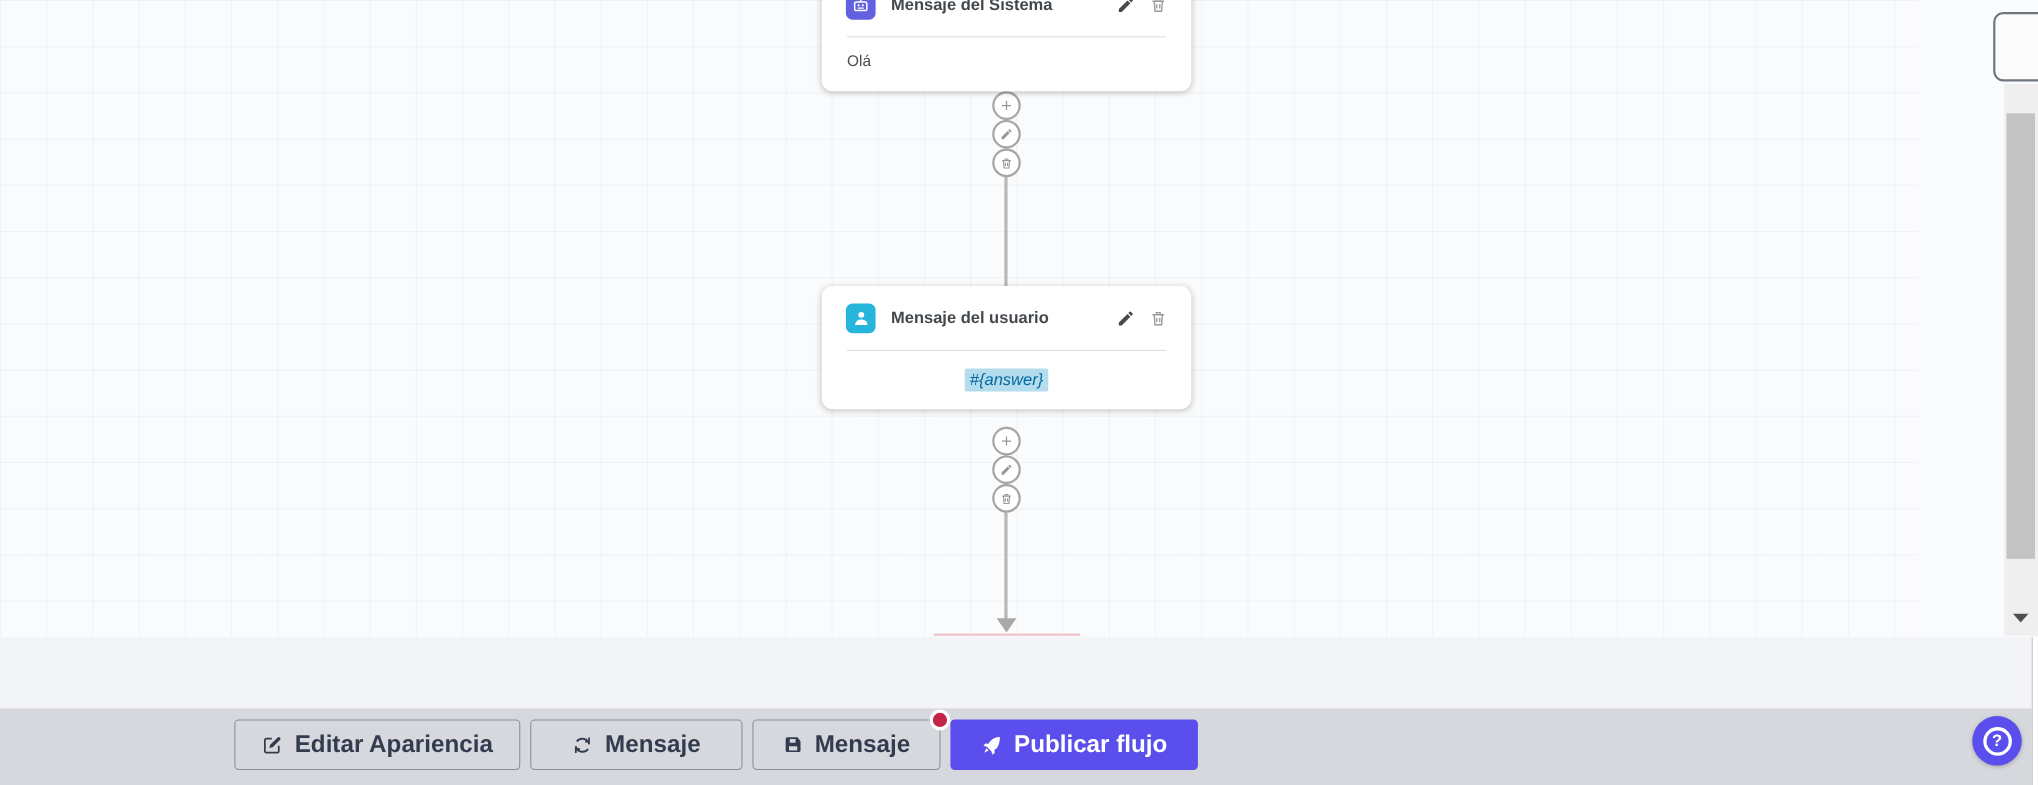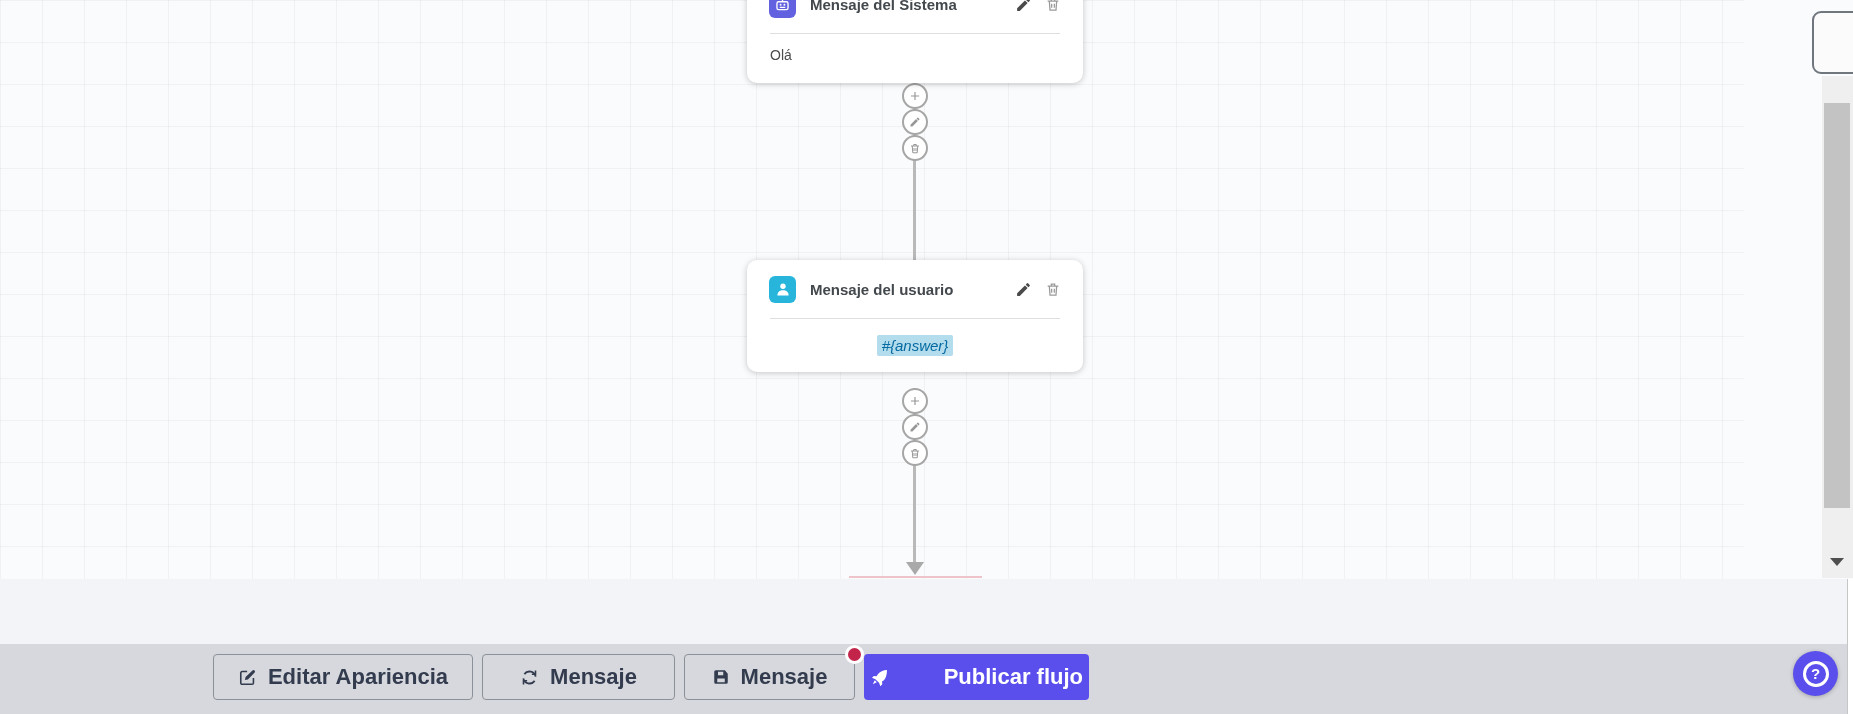--- a/index.html
+++ b/index.html
@@ -69,21 +69,21 @@
     height:46px;box-sizing:border-box;display:flex;align-items:center;justify-content:center;gap:11px;
     background:#d7d8dd;border:1px solid #8b9199;border-radius:4px;
     color:#333c4e;font-family:"Liberation Sans", sans-serif;font-size:22px;font-weight:700;cursor:pointer;
   }
   .bar-btn svg{flex:0 0 auto;}
   .bar-btn.primary{background:#5a4fec;border:none;color:#ffffff;}
   #btn-edit{min-width:260px;}
   #btn-reload{min-width:193px;}
   #btn-save{min-width:171px;position:relative;}
   #btn-test{min-width:179px;}
-  #btn-publish{min-width:225px;justify-content:space-between;}
+  #btn-publish{min-width:225px;}
   #btn-export{min-width:310px;}
   .unsaved-dot{
     position:absolute;top:-10px;right:-10px;width:13px;height:13px;border-radius:50%;
     background:#c2244a;border:3px solid #fff;
   }
   .help-fab{
     position:absolute;left:1793px;top:651px;width:45px;height:45px;border-radius:50%;
     background:#5a4fec;border:none;display:flex;align-items:center;justify-content:center;cursor:pointer;z-index:6;
     box-shadow:0 1px 4px rgba(0,0,0,0.25);
   }

